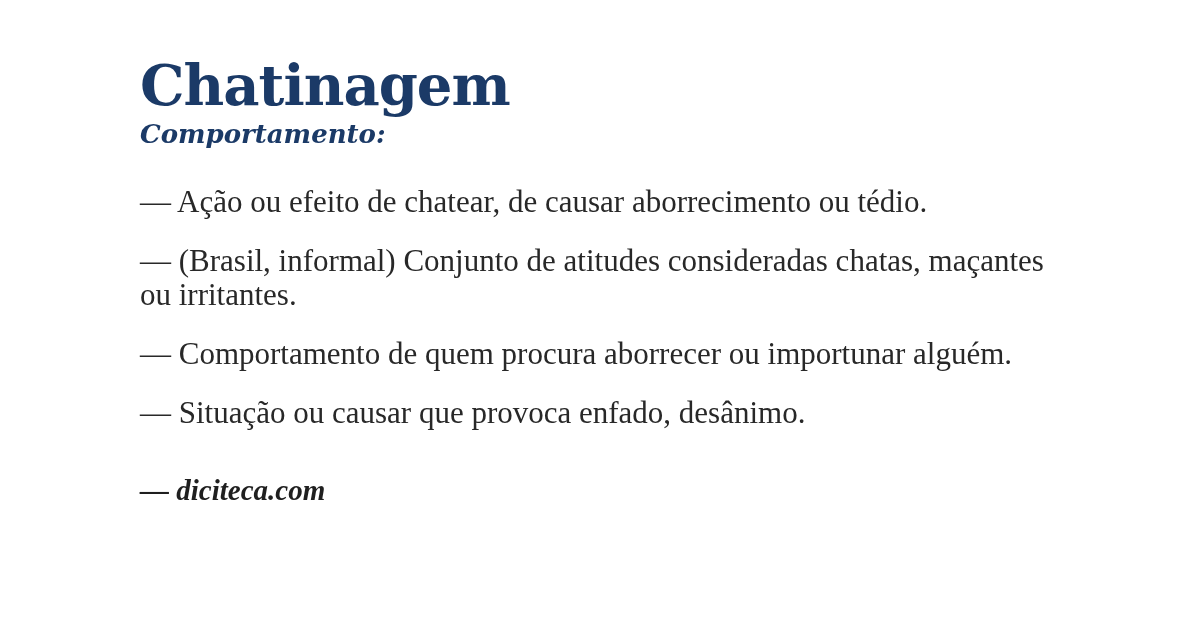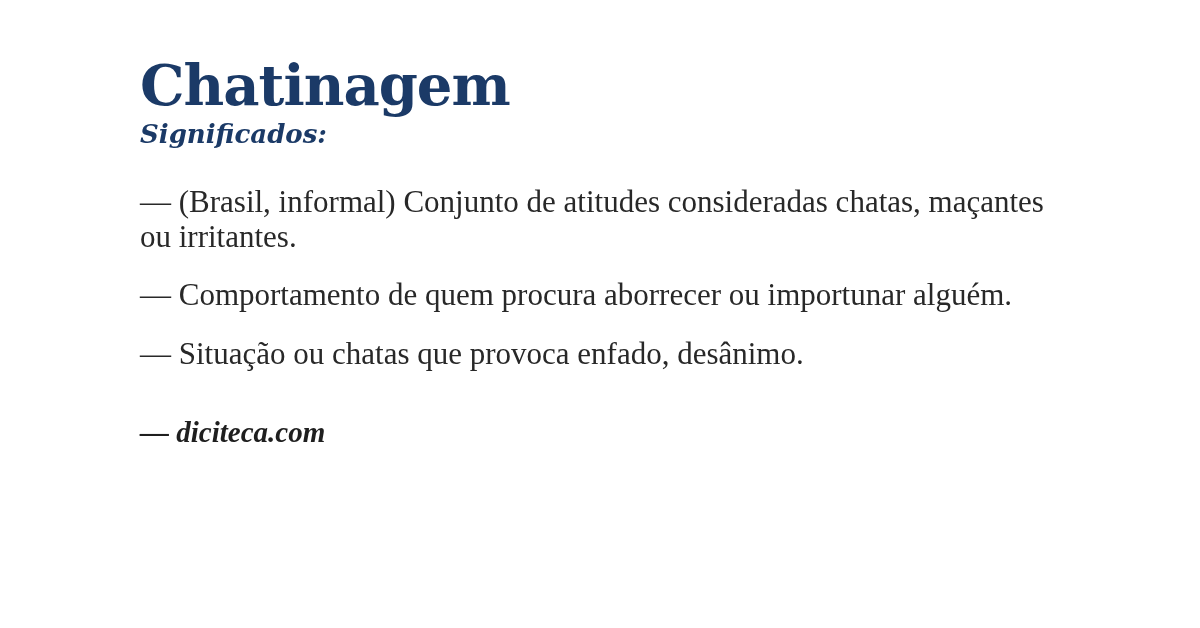--- a/index.html
+++ b/index.html
@@ -60,22 +60,23 @@
     font-weight: 600;
     font-size: 29px;
     color: var(--footer);
   }
 </style>
 </head>
 <body>
 
 <div class="card">
   <h1 class="word-title">Chatinagem</h1>
-  <div class="meanings-label">Significados:</div>
+  <div class="meanings-label">Comportamento:</div>
 
   <div class="definitions">
+    <p>— Ação ou efeito de chatear, de causar aborrecimento ou tédio.</p>
     <p>— (Brasil, informal) Conjunto de atitudes consideradas chatas, maçantes ou irritantes.</p>
     <p>— Comportamento de quem procura aborrecer ou importunar alguém.</p>
-    <p>— Situação ou chatas que provoca enfado, desânimo.</p>
+    <p>— Situação ou causar que provoca enfado, desânimo.</p>
   </div>
 
   <div class="site-attribution">— diciteca.com</div>
 </div>
 
 </body></html>

